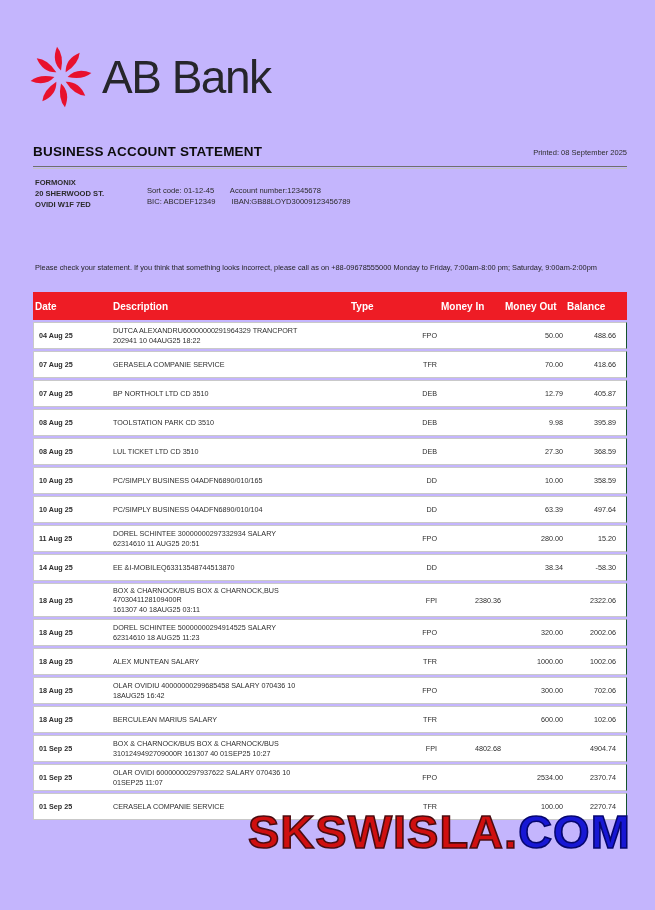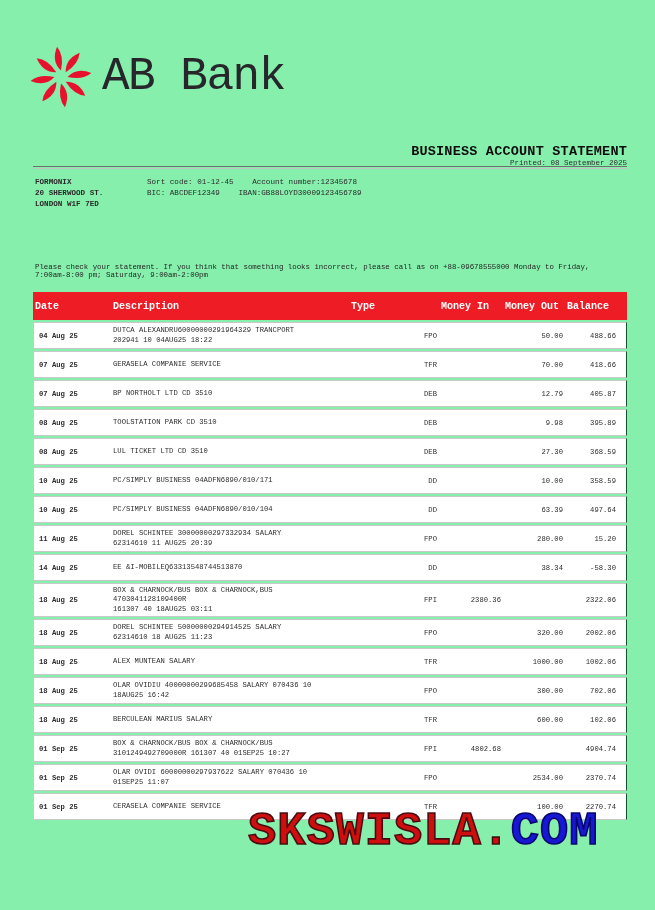--- a/index.html
+++ b/index.html
@@ -1,35 +1,35 @@
 <!DOCTYPE html>
 <html style="--red: #ee1c25; --wm-red: #cf0f0f; --wm-blue: #1717d4;"><head>
 <meta charset="utf-8">
 <style>
   * { margin:0; padding:0; box-sizing:border-box; }
   html,body { background:#ffffff; }
   body { font-family:"Liberation Sans", sans-serif; }
-  .page { position:relative; width:655px; height:910px; background:#86efac; overflow:hidden;font-family:Liberation Mono, monospace; }
+  .page { position:relative; width:655px; height:910px; background:#c4b5fd; overflow:hidden; }
 
   
   .brand { position:absolute; left:28px; top:44px; display:flex; align-items:center; }
   .logo-mark { width:66px; height:66px; flex:0 0 auto; }
   .brand-name { font-size:46px; color:#26262b; font-weight:500; letter-spacing:-1.5px; margin-left:8px; }
 
   
-  .title-row { position:absolute; left:33px; right:28px; top:144px; display:flex; justify-content:space-between; align-items:flex-end;flex-direction:column; }
+  .title-row { position:absolute; left:33px; right:28px; top:144px; display:flex; justify-content:space-between; align-items:flex-end; }
   .doc-title { font-size:13.5px; font-weight:700; color:#0d0d0d; letter-spacing:.2px; }
   .printed { font-size:7.5px; color:#2e2e2e; padding-bottom:2px; }
   .rule { position:absolute; left:33px; right:28px; top:166px; height:3px;
           border-top:1.6px solid #6f6f6f; border-bottom:1px solid #c3c3c3; }
 
   
   .account-block { position:absolute; left:35px; top:177px; display:flex; font-size:7.6px; color:#2b2b2b; }
   .holder { min-width:112px; font-weight:600; line-height:1.45; }
-  .details { line-height:1.5; }
+  .details { line-height:1.5;margin-top:8px; }
   .details .drow span { margin-right:14px; }
 
   
   .note { position:absolute; left:35px; right:40px; font-size:7.4px; color:#1f1f1f; }
   .note-1 { top:227px; }
   .note-2 { top:263px; }
 
   
   .txn-table { position:absolute; left:33px; top:290px; width:594px;
                border-collapse:separate; border-spacing:0 2px; table-layout:fixed; }
@@ -89,21 +89,21 @@
   <div class="title-row">
     <span class="doc-title">BUSINESS ACCOUNT STATEMENT</span>
     <span class="printed">Printed: 08 September 2025</span>
   </div>
   <div class="rule"></div>
 
   <div class="account-block">
     <div class="holder">
       <div>FORMONIX</div>
       <div>20 SHERWOOD ST.</div>
-      <div>LONDON W1F 7ED</div>
+      <div>OVIDI W1F 7ED</div>
     </div>
     <div class="details">
       <div class="drow">
         <span>Sort code: 01-12-45</span>
         <span>Account number:12345678</span>
       </div>
       <div class="drow">
         <span>BIC: ABCDEF12349</span>
         <span>IBAN:GB88LOYD30009123456789</span>
       </div>
@@ -168,38 +168,38 @@
         <tr>
       <td class="cell-date">08 Aug 25</td>
       <td class="cell-desc">LUL TICKET LTD CD 3510</td>
       <td class="cell-type">DEB</td>
       <td class="cell-in"></td>
       <td class="cell-out">27.30</td>
       <td class="cell-bal">368.59</td>
     </tr>
         <tr>
       <td class="cell-date">10 Aug 25</td>
-      <td class="cell-desc">PC/SIMPLY BUSINESS 04ADFN6890/010/171</td>
+      <td class="cell-desc">PC/SIMPLY BUSINESS 04ADFN6890/010/165</td>
       <td class="cell-type">DD</td>
       <td class="cell-in"></td>
       <td class="cell-out">10.00</td>
       <td class="cell-bal">358.59</td>
     </tr>
         <tr>
       <td class="cell-date">10 Aug 25</td>
       <td class="cell-desc">PC/SIMPLY BUSINESS 04ADFN6890/010/104</td>
       <td class="cell-type">DD</td>
       <td class="cell-in"></td>
       <td class="cell-out">63.39</td>
       <td class="cell-bal">497.64</td>
     </tr>
         <tr>
       <td class="cell-date">11 Aug 25</td>
       <td class="cell-desc">DOREL SCHINTEE 30000000297332934 SALARY
-62314610 11 AUG25 20:39</td>
+62314610 11 AUG25 20:51</td>
       <td class="cell-type">FPO</td>
       <td class="cell-in"></td>
       <td class="cell-out">280.00</td>
       <td class="cell-bal">15.20</td>
     </tr>
         <tr>
       <td class="cell-date">14 Aug 25</td>
       <td class="cell-desc">EE &amp;I-MOBILEQ63313548744513870</td>
       <td class="cell-type">DD</td>
       <td class="cell-in"></td>

